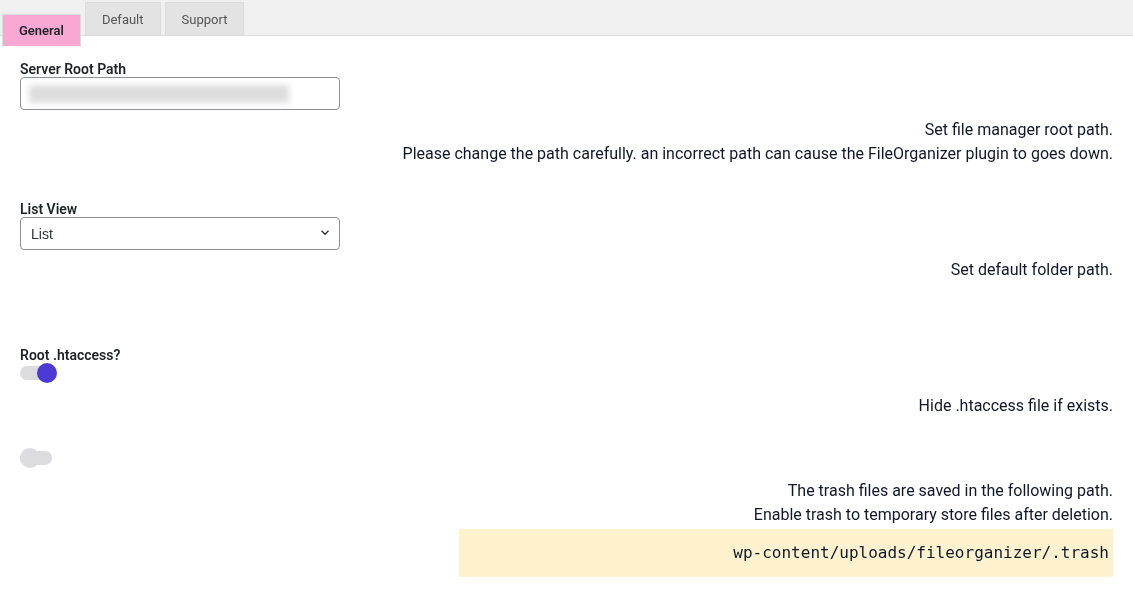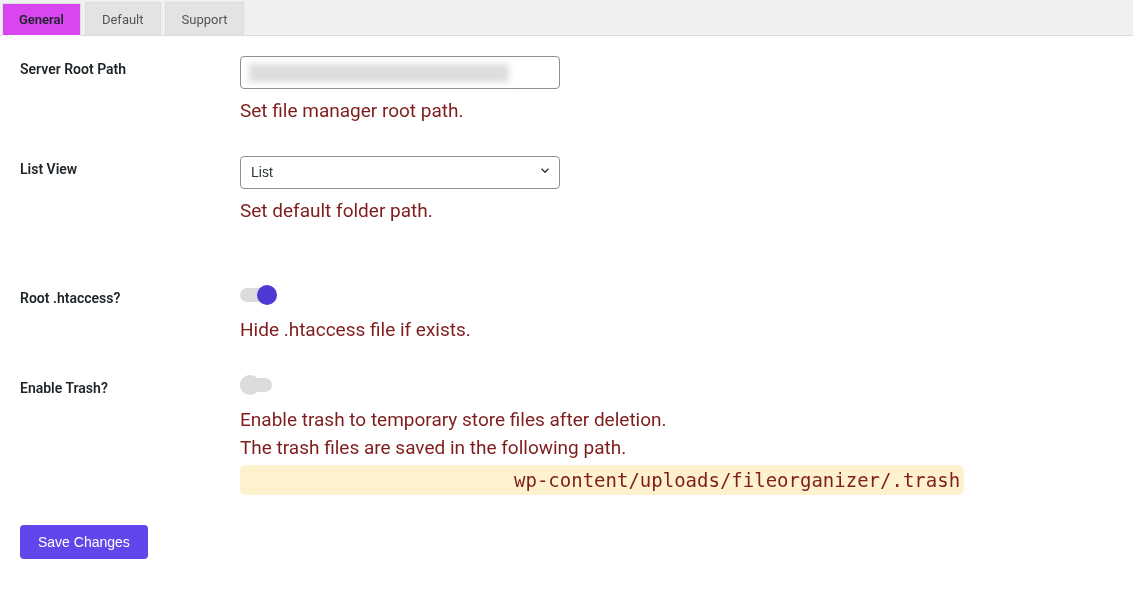--- a/index.html
+++ b/index.html
@@ -27,33 +27,34 @@
       background: #e3e3e3;
       border: 1px solid #dcdcde;
       border-bottom: none;
       margin-right: 4px;
       margin-top: 2px;
       font-size: 13px;
       display: flex;
       align-items: center;
     }
     .tab.active {
-      background: #d946ef;
+      background: #f9a8d4;
       color: #1d2327;
       font-weight: 600;
       border-bottom: 1px solid #fff;
       position: relative;
-      top: 1px;
+      top: 12px;
     }
     .settings-body {
       padding: 20px;
     }
     .form-row {
       display: flex;
       margin-bottom: 30px;
+      flex-direction: column;
     }
     .form-label {
       width: 220px;
       font-weight: 600;
       color: #1d2327;
       font-size: 14px;
       padding-top: 5px;
     }
     .form-field {
       flex: 1;
@@ -86,30 +87,30 @@
     }
     .select-chevron {
       position: absolute;
       right: 8px;
       top: 50%;
       transform: translateY(-50%);
       pointer-events: none;
       color: #2c3338;
     }
     .help-text {
-      color: #7f1d1d;
-      font-size: 19px;
+      color: #0f172a;
+      font-size: 16px;
       margin-top: 8px;
       line-height: 1.5;
+      text-align: right;
     }
     .help-text .highlight {
       background: #fdf2cd;
-      padding: 1px 4px;
-      display: inline-block;
-      border-radius: 6px;
+      padding: 12px 4px;
+      display: inline-block;
     }
     .redacted-input {
       width: 260px;
       height: 18px;
       filter: blur(3px);
       background: #ddd;
       display: inline-block;
       vertical-align: middle;
     }
     .redacted-highlight {
@@ -175,20 +176,21 @@
 <div class="settings-body">
 
   <div class="form-row">
     <div class="form-label">Server Root Path</div>
     <div class="form-field">
       <div class="text-input" style="display:flex;align-items:center;padding-left:8px;">
         <span class="redacted-input"></span>
       </div>
       <div class="help-text">
         <div>Set file manager root path.</div>
+        <div>Please change the path carefully. an incorrect path can cause the FileOrganizer plugin to goes down.</div>
       </div>
     </div>
   </div>
 
   <div class="form-row">
     <div class="form-label">List View</div>
     <div class="form-field">
       <div class="select-wrapper">
         <select class="select-input">
           <option>List</option>
@@ -213,29 +215,28 @@
     <div class="form-field">
       <div class="toggle on">
         <div class="toggle-track"></div>
         <div class="toggle-thumb"></div>
       </div>
       <div class="help-text">Hide .htaccess file if exists.</div>
     </div>
   </div>
 
   <div class="form-row">
-    <div class="form-label">Enable Trash?</div>
     <div class="form-field">
       <div class="toggle off">
         <div class="toggle-track"></div>
         <div class="toggle-thumb"></div>
       </div>
       <div class="help-text">
+        <div>The trash files are saved in the following path.</div>
         <div>Enable trash to temporary store files after deletion.</div>
-        <div>The trash files are saved in the following path.</div>
         <div class="highlight code-text" style="margin-top:2px;">
           <span class="redacted-highlight" style="width:270px;background:transparent;"></span><span>wp-content/uploads/fileorganizer/.trash</span>
         </div>
       </div>
     </div>
   </div>
 
   <button class="save-button">Save Changes</button>
 
 </div>

